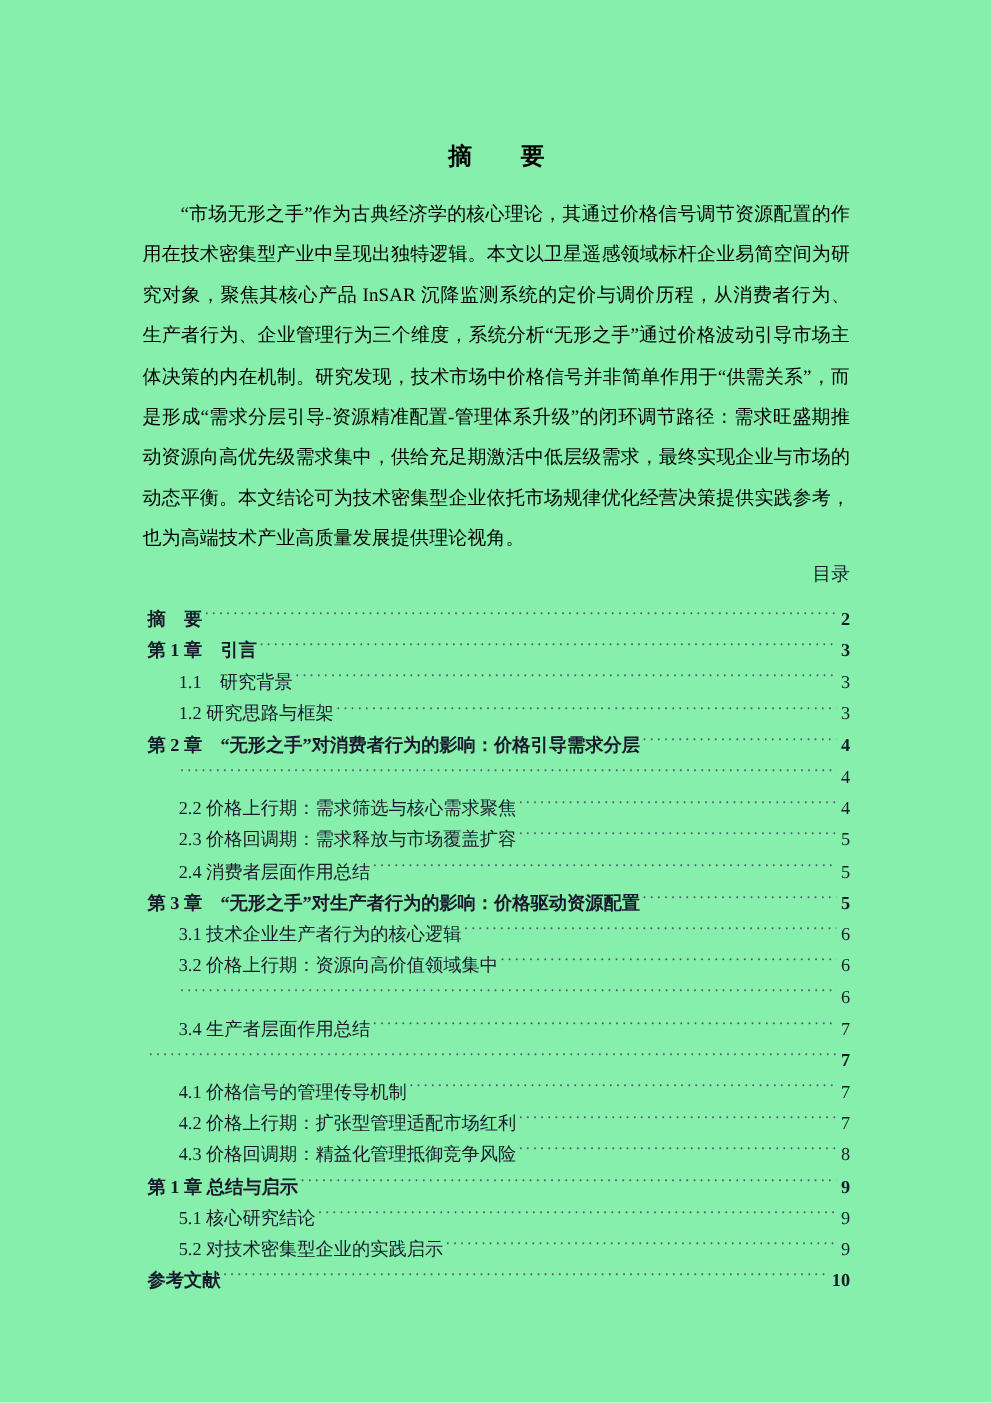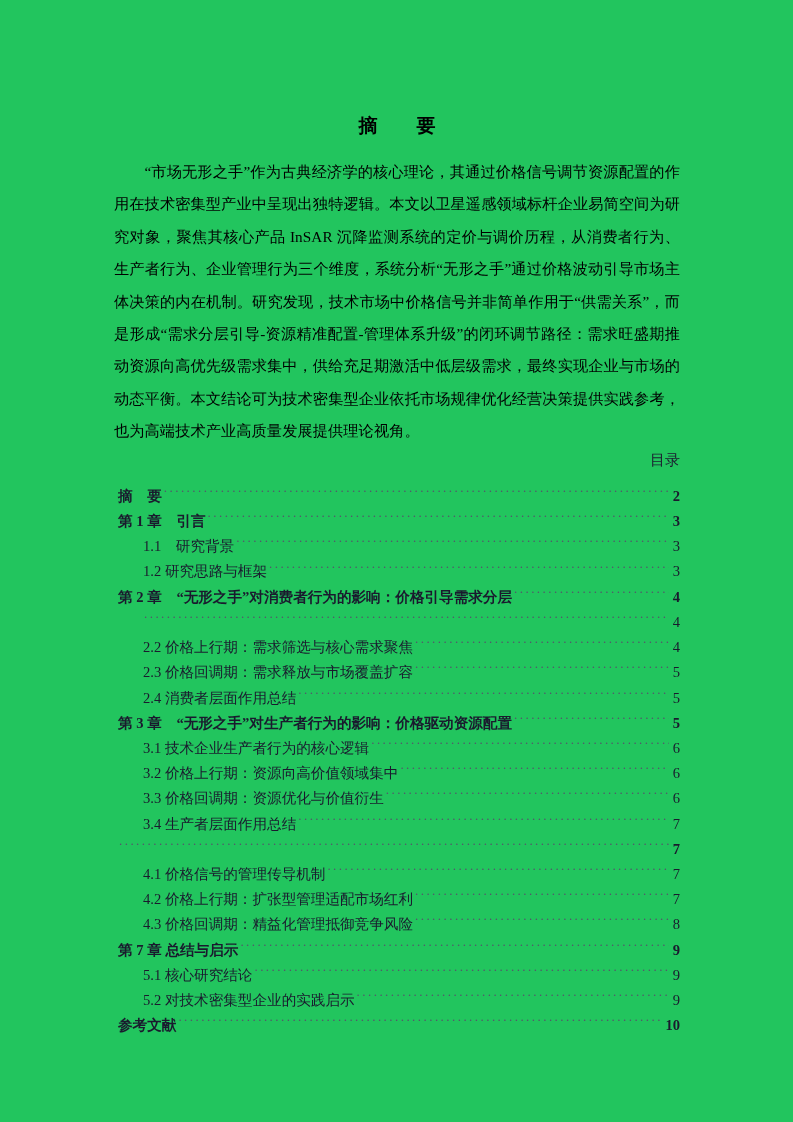--- a/index.html
+++ b/index.html
@@ -12,21 +12,21 @@
     height: 1122px;
     font-family: "Liberation Serif", "DejaVu Serif", serif;
     color: #000000;
     -webkit-font-smoothing: antialiased;
   }
 
   .page {
     position: relative;
     width: 793px;
     height: 1122px;
-    background: #22c55e;
+    background: #86efac;
     box-sizing: border-box;
   }
 
   
   .abstract-section {
     position: absolute;
     left: 114px;
     top: 98px;
     width: 566px;
   }
@@ -189,21 +189,20 @@
           <span class="toc-label">3.1 技术企业生产者行为的核心逻辑</span>
           <span class="toc-leader"></span>
           <span class="toc-page">6</span>
         </div>
         <div class="toc-row level-2">
           <span class="toc-label">3.2 价格上行期：资源向高价值领域集中</span>
           <span class="toc-leader"></span>
           <span class="toc-page">6</span>
         </div>
         <div class="toc-row level-2">
-          <span class="toc-label">3.3 价格回调期：资源优化与价值衍生</span>
           <span class="toc-leader"></span>
           <span class="toc-page">6</span>
         </div>
         <div class="toc-row level-2">
           <span class="toc-label">3.4 生产者层面作用总结</span>
           <span class="toc-leader"></span>
           <span class="toc-page">7</span>
         </div>
         <div class="toc-row level-1">
           <span class="toc-leader"></span>
@@ -218,21 +217,21 @@
           <span class="toc-label">4.2 价格上行期：扩张型管理适配市场红利</span>
           <span class="toc-leader"></span>
           <span class="toc-page">7</span>
         </div>
         <div class="toc-row level-2">
           <span class="toc-label">4.3 价格回调期：精益化管理抵御竞争风险</span>
           <span class="toc-leader"></span>
           <span class="toc-page">8</span>
         </div>
         <div class="toc-row level-1">
-          <span class="toc-label">第 7 章 总结与启示</span>
+          <span class="toc-label">第 1 章 总结与启示</span>
           <span class="toc-leader"></span>
           <span class="toc-page">9</span>
         </div>
         <div class="toc-row level-2">
           <span class="toc-label">5.1 核心研究结论</span>
           <span class="toc-leader"></span>
           <span class="toc-page">9</span>
         </div>
         <div class="toc-row level-2">
           <span class="toc-label">5.2 对技术密集型企业的实践启示</span>

